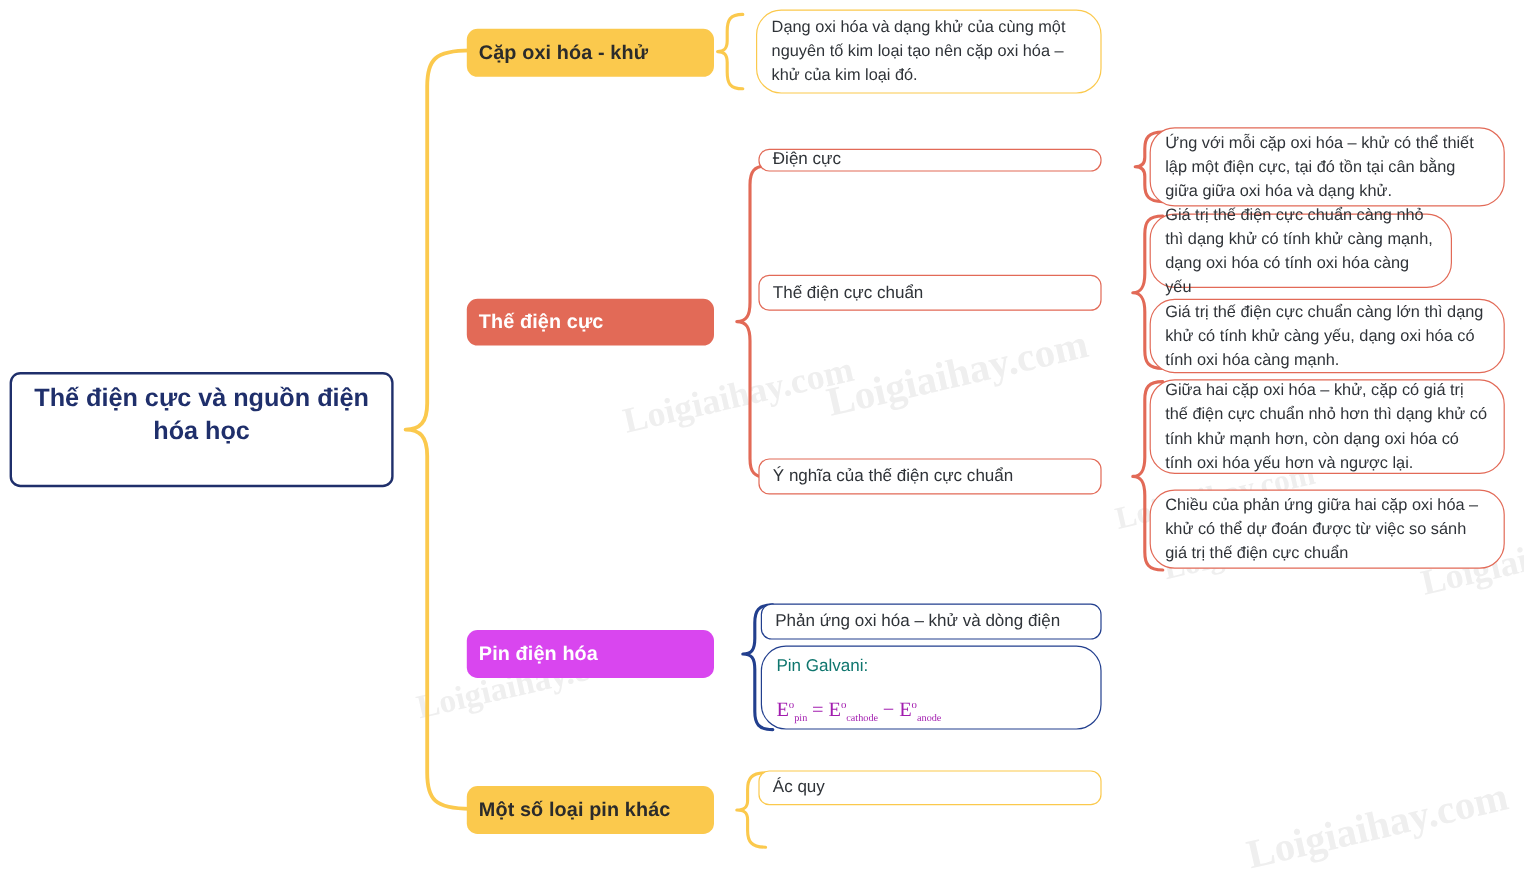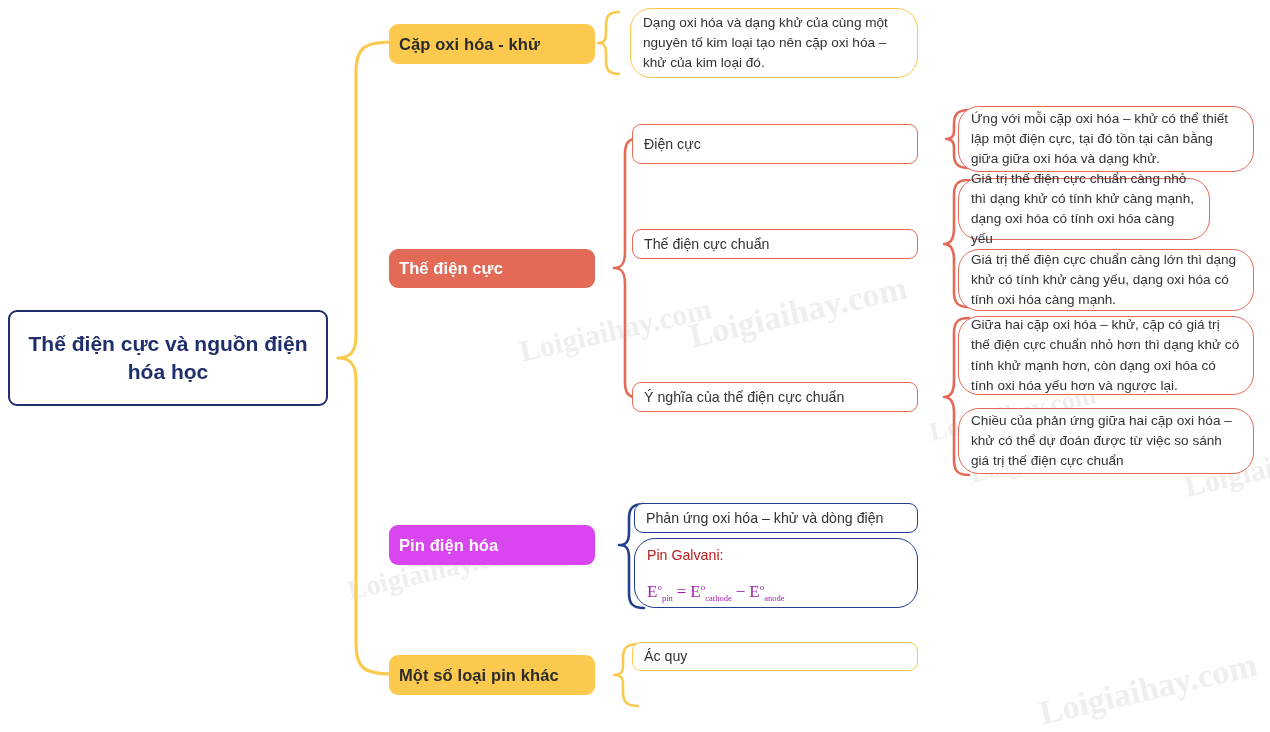--- a/index.html
+++ b/index.html
@@ -48,21 +48,20 @@
     box-sizing: border-box;
     z-index: 2;
   }
 
   
   .root {
     border: 2px solid #1f2f6b;
     border-radius: 9px;
     background: #ffffff;
     display: flex;
-    align-items: center;
     justify-content: center;
     text-align: center;
     color: #1f2f6b;
     font-weight: 700;
     font-size: 21px;
     line-height: 1.35;
     padding: 6px 10px;
   }
 
   
@@ -114,21 +113,21 @@
   .note.blue   { border-color: #223f8e; }
 
   
   .formula-box {
     display: block;
     align-items: flex-start;
     padding: 7px 12px;
   }
   .formula-title {
     font-size: 14.2px;
-    color: #b91c1c;
+    color: #0f766e;
     line-height: 1.4;
   }
   .formula {
     margin-top: 13px;
     font-family: "Liberation Serif", serif;
     font-size: 17px;
     color: #a21caf;
     white-space: nowrap;
   }
   .formula sup { font-size: 9px; vertical-align: super; }
@@ -224,21 +223,21 @@
   </div>
 
   <div class="node note yellow" style="left:630px; top:8px; width:288px; height:70px;">
     <span>Dạng oxi hóa và dạng khử của cùng một nguyên tố kim loại tạo nên cặp oxi hóa – khử của kim loại đó.</span>
   </div>
 
   <div class="node pill red" style="left:389px; top:249px; width:206px; height:39px;">
     <span>Thế điện cực</span>
   </div>
 
-  <div class="node box red" style="left:632px; top:124px; width:286px; height:40px;">
+  <div class="node box red" style="left:632px; top:124px; width:286px; height:19px;">
     <span>Điện cực</span>
   </div>
   <div class="node note red" style="left:958px; top:106px; width:296px; height:66px;">
     <span>Ứng với mỗi cặp oxi hóa – khử có thể thiết lập một điện cực, tại đó tồn tại cân bằng giữa giữa oxi hóa và dạng khử.</span>
   </div>
 
   <div class="node box red" style="left:632px; top:229px; width:286px; height:30px;">
     <span>Thế điện cực chuẩn</span>
   </div>
   <div class="node note red" style="left:958px; top:178px; width:252px; height:62px;">

